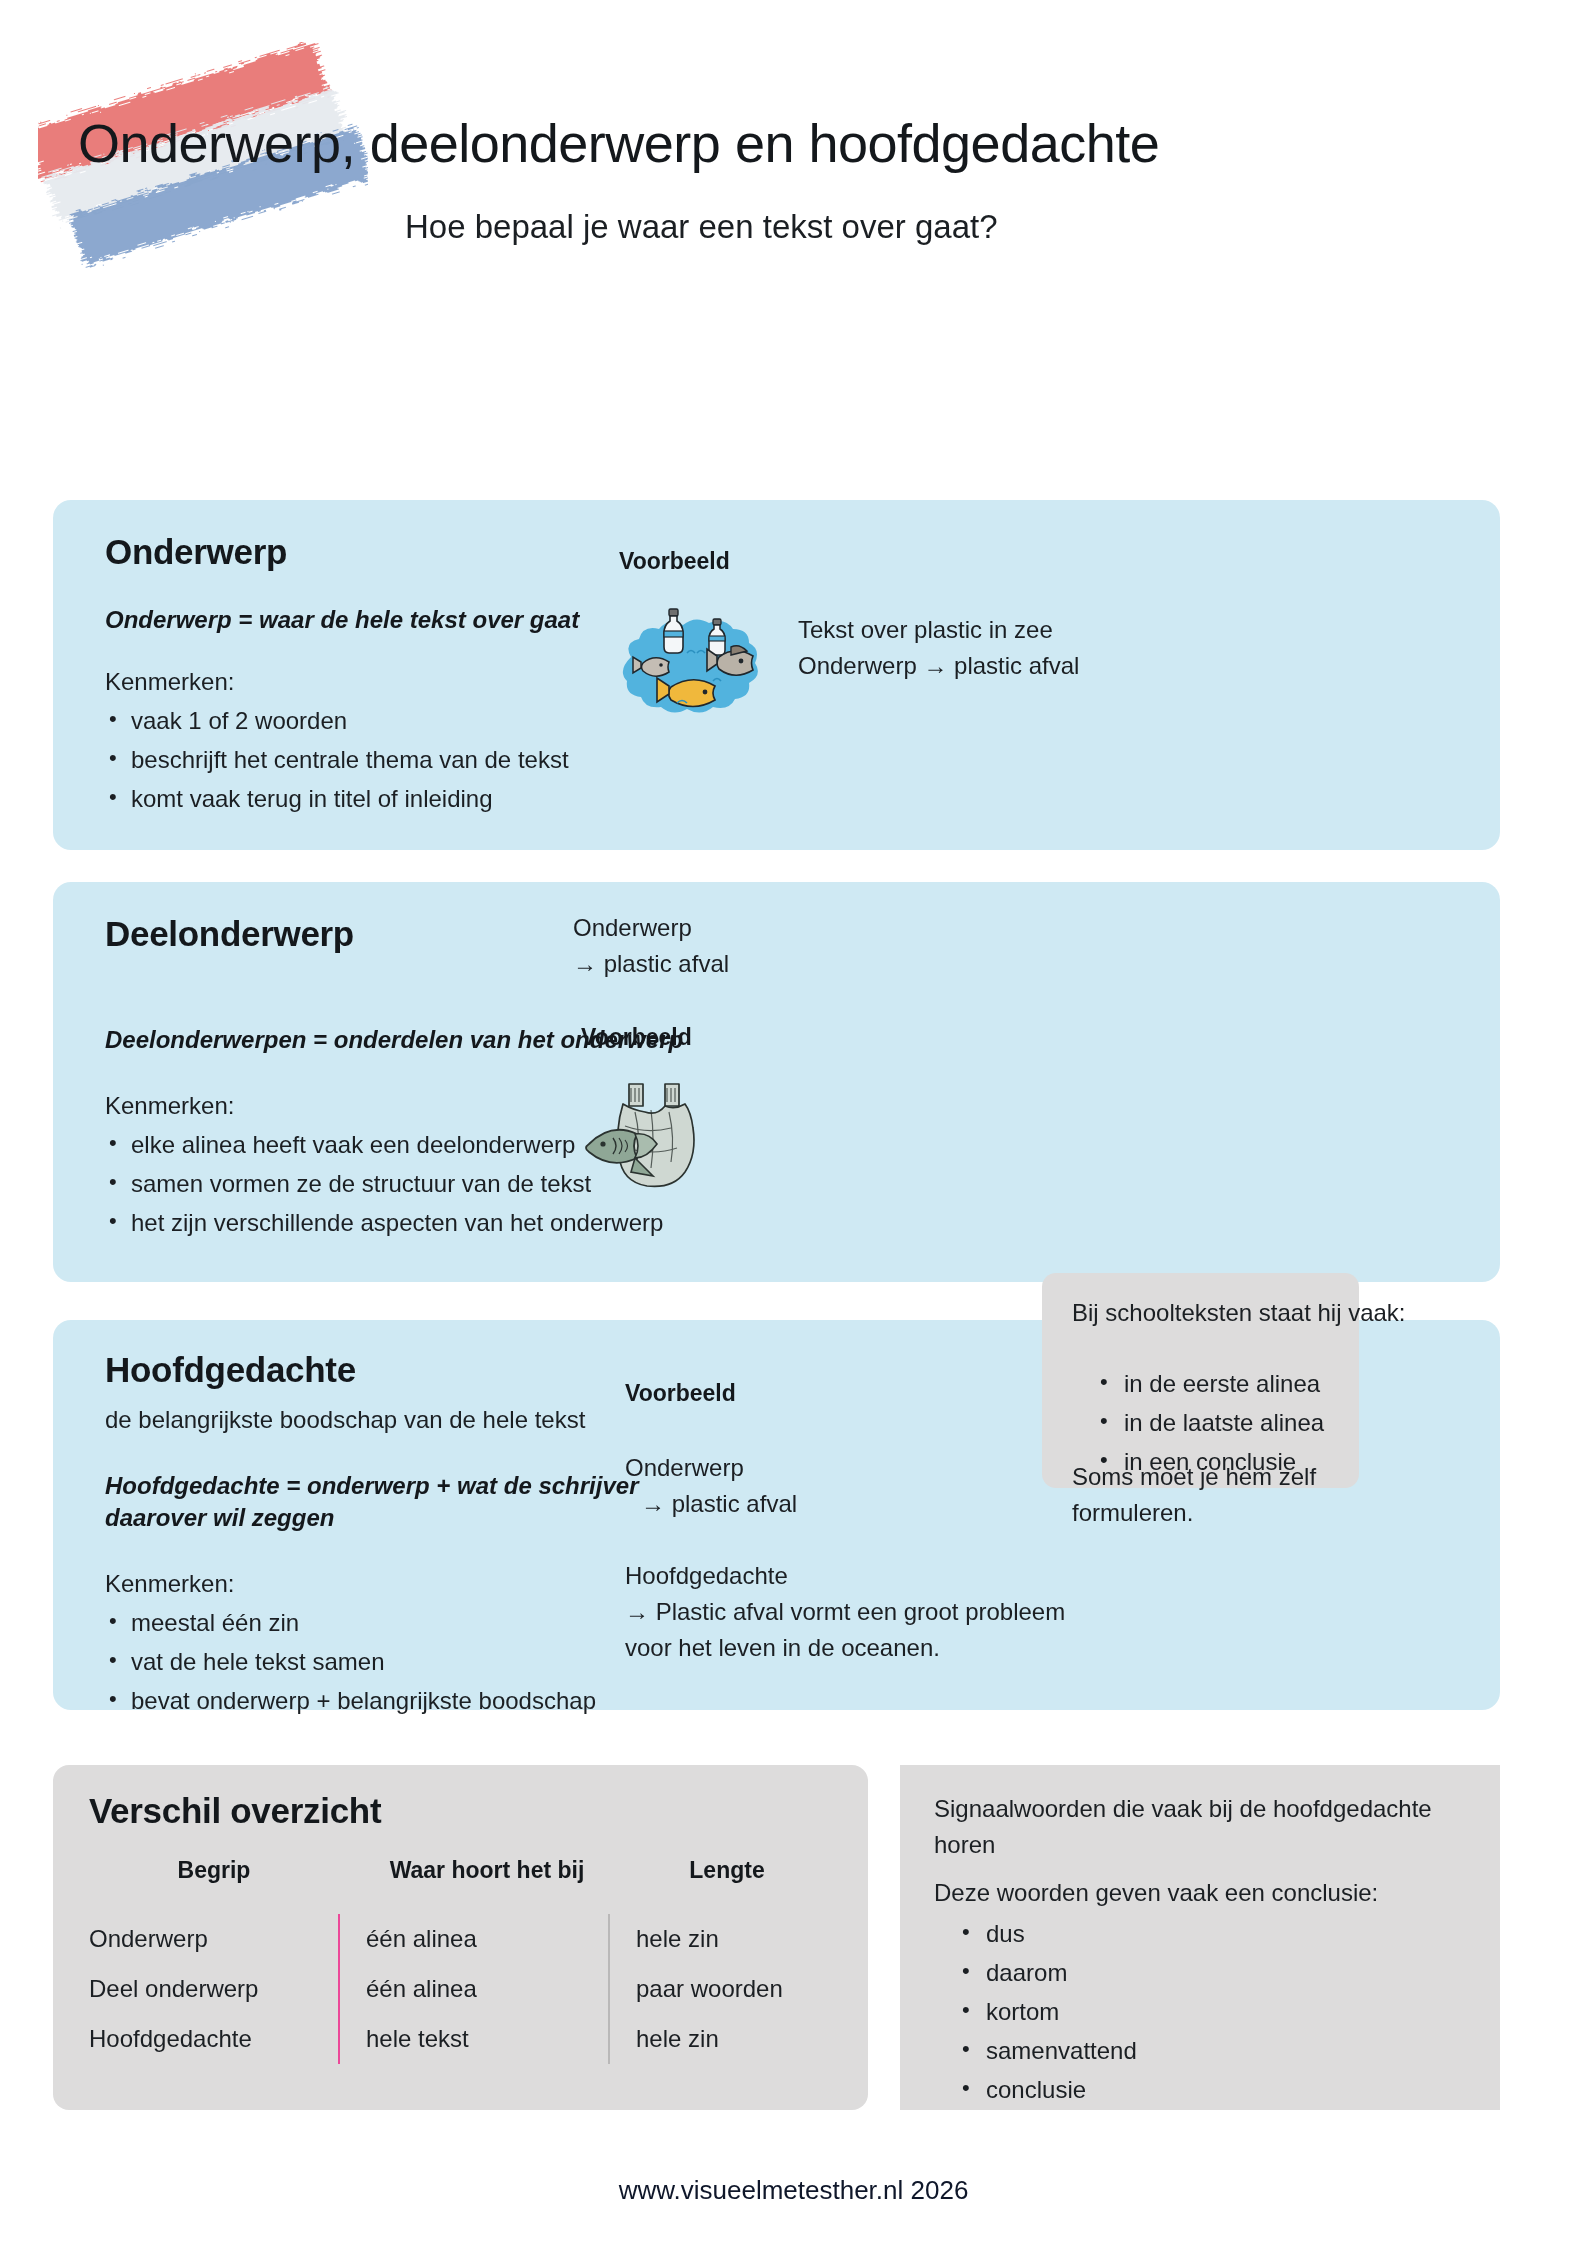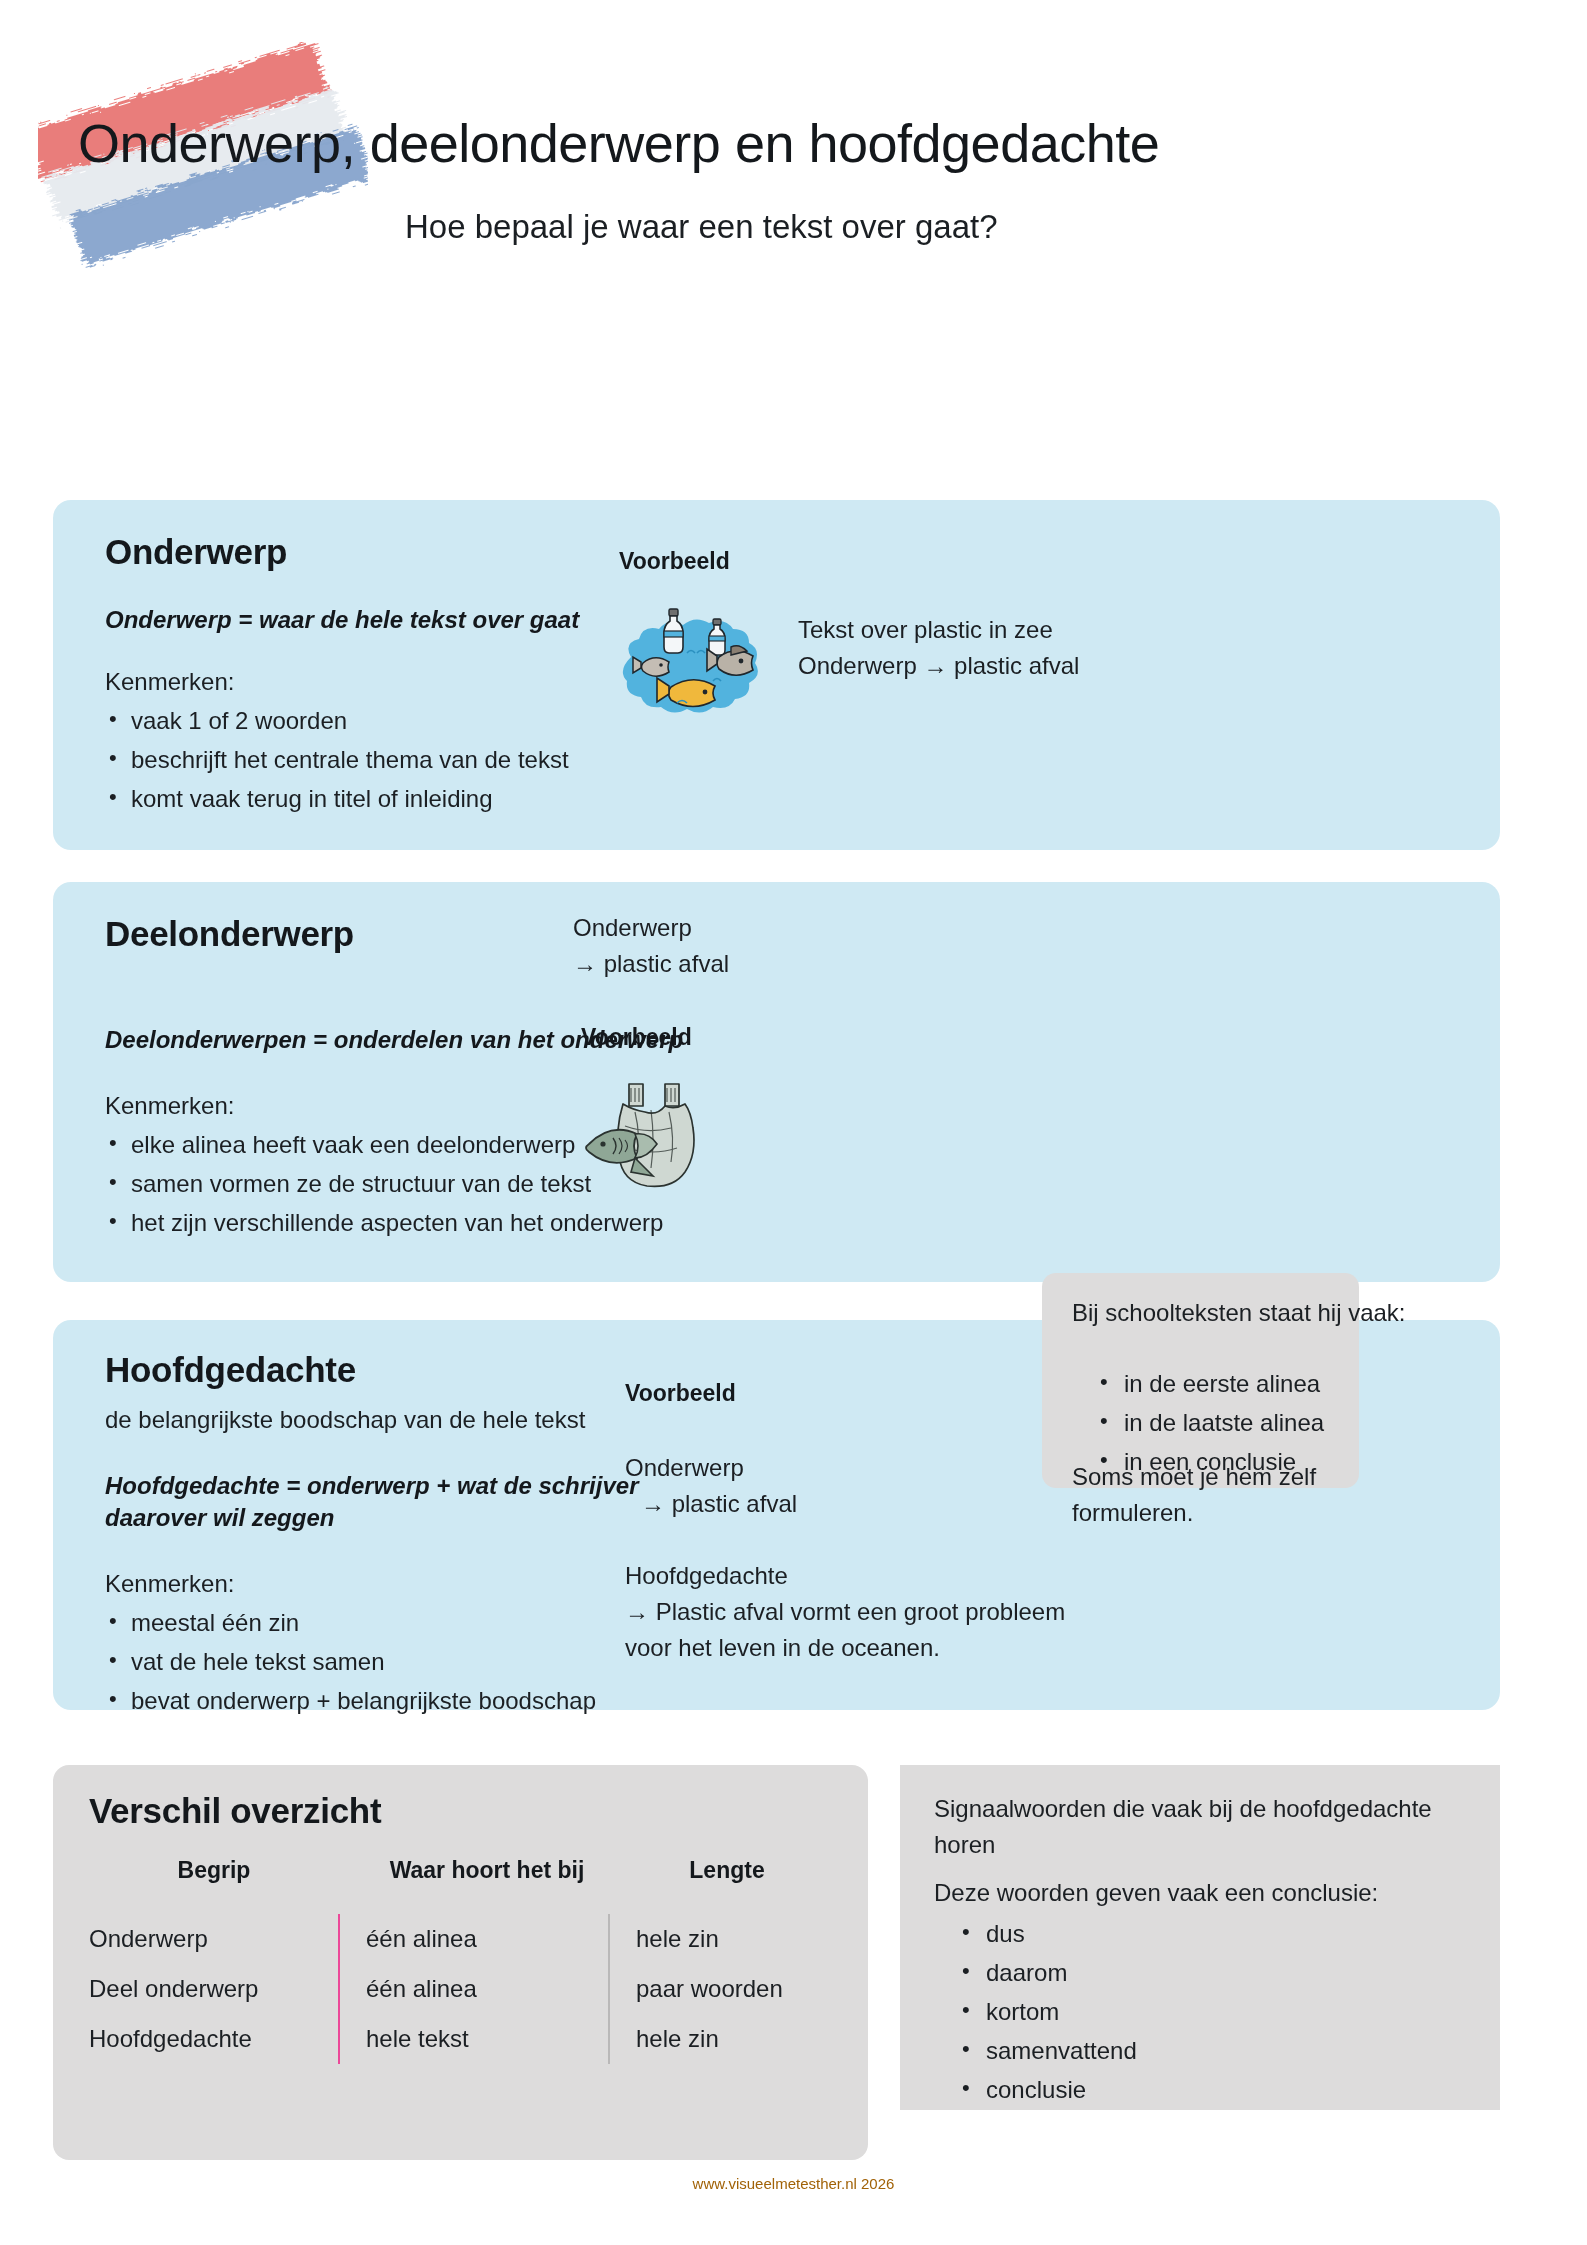--- a/index.html
+++ b/index.html
@@ -97,21 +97,21 @@
   #tipbox {
     left:1042px; top:1273px; width:317px; height:215px;
     border-radius:14px; z-index:6;
   }
   #tip-p1 { position:absolute; left:30px; top:22px; width:340px; }
   #tip-list { position:absolute; left:30px; top:92px; }
   #tip-p2 { position:absolute; left:30px; top:186px; width:330px; }
 
   
   #overview {
-    left:53px; top:1765px; width:815px; height:395px;
+    left:53px; top:1765px; width:815px; height:345px;
     border-radius:16px;
   }
   #ov-title { position:absolute; left:36px; top:26px; }
   table.ov {
     position:absolute; left:36px; top:92px;
     border-collapse:collapse; width:730px;
   }
   table.ov th {
     font-size:23px; font-weight:700; text-align:center;
     padding:0 0 30px 0; color:#14181c;
@@ -129,21 +129,21 @@
   #signal {
     left:900px; top:1765px; width:600px; height:345px;
     border-radius:0;
   }
   #sg-p1 { position:absolute; left:34px; top:26px; width:520px; }
   #sg-p2 { position:absolute; left:34px; top:110px; width:540px; }
   #sg-list { position:absolute; left:34px; top:150px; }
 
   .footer {
     position:absolute; left:0; top:2175px; width:100%;
-    text-align:center; font-size:15px; color:#a16207;
+    text-align:center; font-size:26px; color:#0f172a;
   }
 </style>
 </head>
 <body>
 
 <div class="header">
 
   <div class="flag-wrap">
     <svg width="330" height="240" viewBox="0 0 330 240">
       <defs>

